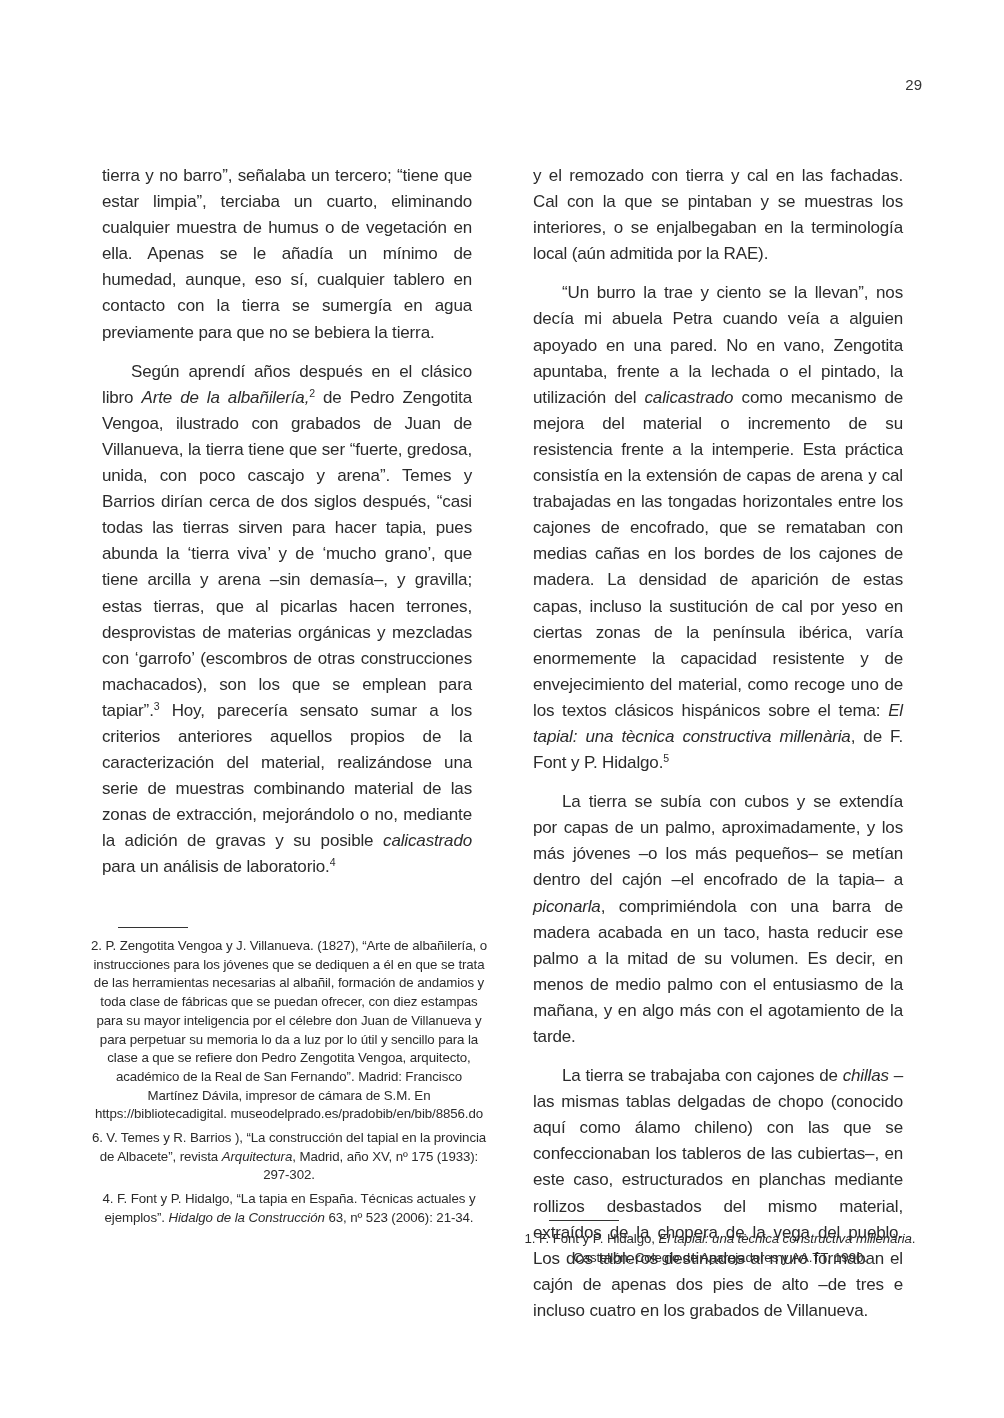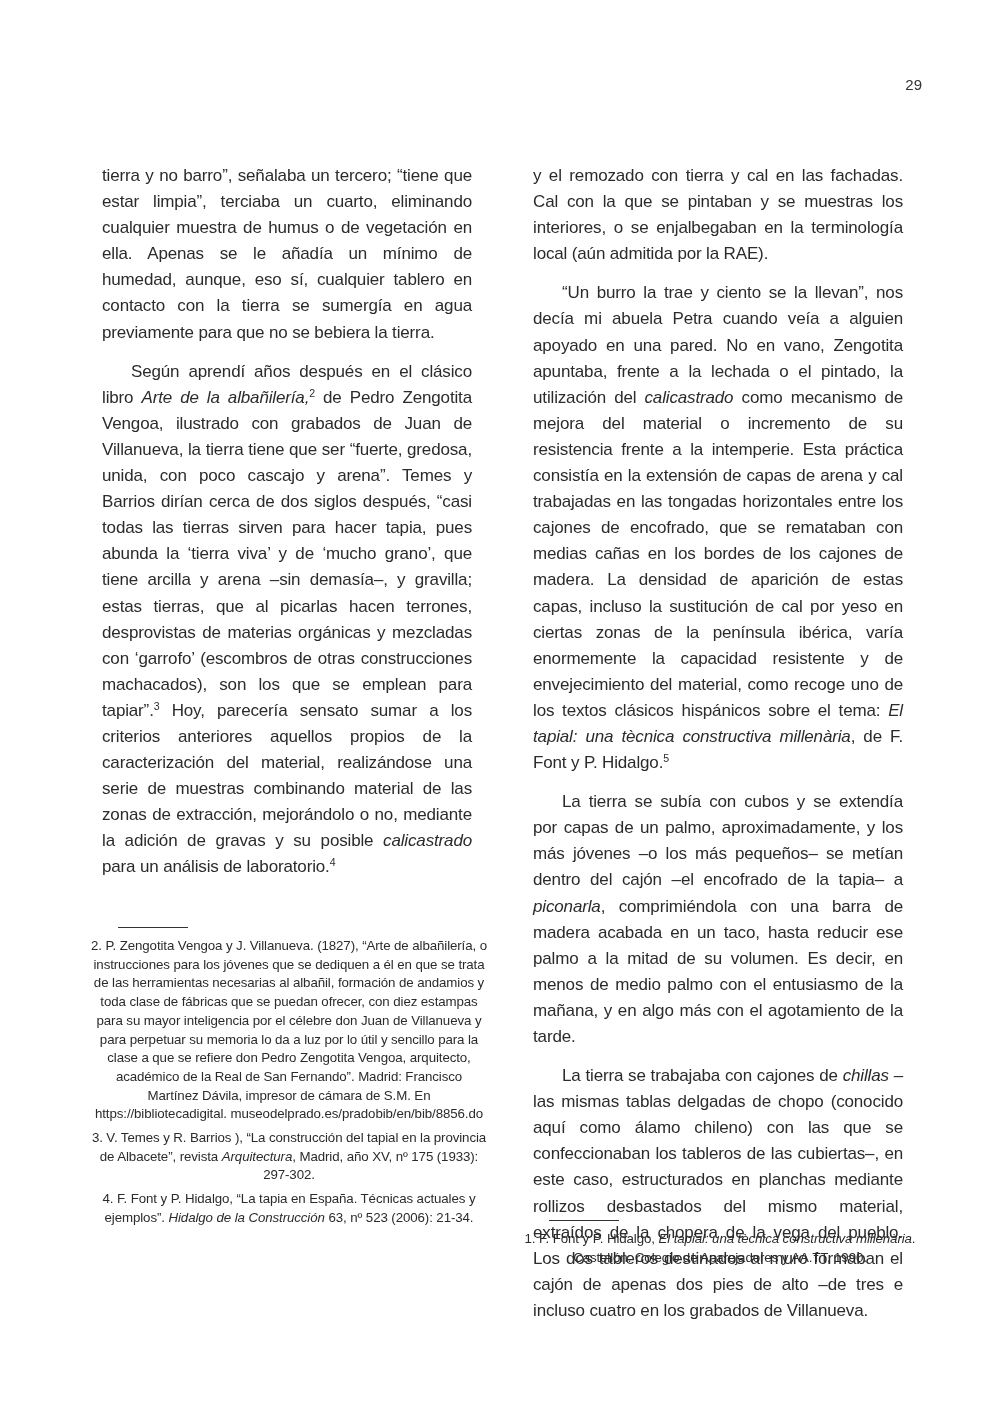--- a/index.html
+++ b/index.html
@@ -39,21 +39,21 @@
 <div class="page-number">29</div>
 
 <div class="column col-left">
   <p class="para">tierra y no barro”, señalaba un tercero; “tiene que estar limpia”, terciaba un cuarto, eliminando cualquier muestra de humus o de vegetación en ella. Apenas se le añadía un mínimo de humedad, aunque, eso sí, cualquier tablero en contacto con la tierra se sumergía en agua previamente para que no se bebiera la tierra.</p>
   <p class="para indent"><span>Según aprendí años después en el clásico libro </span><i>Arte de la albañilería,</i><sup>2</sup><span> de Pedro Zengotita Vengoa, ilustrado con grabados de Juan de Villanueva, la tierra tiene que ser “fuerte, gredosa, unida, con poco cascajo y arena”. Temes y Barrios dirían cerca de dos siglos después, “casi todas las tierras sirven para hacer tapia, pues abunda la ‘tierra viva’ y de ‘mucho grano’, que tiene arcilla y arena –sin demasía–, y gravilla; estas tierras, que al picarlas hacen terrones, desprovistas de materias orgánicas y mezcladas con ‘garrofo’ (escombros de otras construcciones machacados), son los que se emplean para tapiar”.</span><sup>3</sup><span> Hoy, parecería sensato sumar a los criterios anteriores aquellos propios de la caracterización del material, realizándose una serie de muestras combinando material de las zonas de extracción, mejorándolo o no, mediante la adición de gravas y su posible </span><i>calicastrado</i><span> para un análisis de laboratorio.</span><sup>4</sup></p>
 </div>
 
 <div class="fn-rule" style="left:118px; top:927px;"></div>
 <div class="footnotes" style="left:89px; top:937px;">
   <p class="fn">2. P. Zengotita Vengoa y J. Villanueva. (1827), “Arte de albañilería, o instrucciones para los jóvenes que se dediquen a él en que se trata de las herramientas necesarias al albañil, formación de andamios y toda clase de fábricas que se puedan ofrecer, con diez estampas para su mayor inteligencia por el célebre don Juan de Villanueva y para perpetuar su memoria lo da a luz por lo útil y sencillo para la clase a que se refiere don Pedro Zengotita Vengoa, arquitecto, académico de la Real de San Fernando”. Madrid: Francisco Martínez Dávila, impresor de cámara de S.M. En https://bibliotecadigital. museodelprado.es/pradobib/en/bib/8856.do</p>
-  <p class="fn"><span>3. V. Temes y R. Barrios ), “La construcción del tapial en la provincia de Albacete”, revista </span><i>Arquitectura</i><span>, Madrid, año XV, nº 175 (1933): 297-302.</span></p>
+  <p class="fn"><span>6. V. Temes y R. Barrios ), “La construcción del tapial en la provincia de Albacete”, revista </span><i>Arquitectura</i><span>, Madrid, año XV, nº 175 (1933): 297-302.</span></p>
   <p class="fn"><span>4. F. Font y P. Hidalgo, “La tapia en España. Técnicas actuales y ejemplos”. </span><i>Hidalgo de la Construcción</i><span> 63, nº 523 (2006): 21-34.</span></p>
 </div>
 
 <div class="column col-right">
   <p class="para">y el remozado con tierra y cal en las fachadas. Cal con la que se pintaban y se muestras los interiores, o se enjalbegaban en la terminología local (aún admitida por la RAE).</p>
   <p class="para indent"><span>“Un burro la trae y ciento se la llevan”, nos decía mi abuela Petra cuando veía a alguien apoyado en una pared. No en vano, Zengotita apuntaba, frente a la lechada o el pintado, la utilización del </span><i>calicastrado</i><span> como mecanismo de mejora del material o incremento de su resistencia frente a la intemperie. Esta práctica consistía en la extensión de capas de arena y cal trabajadas en las tongadas horizontales entre los cajones de encofrado, que se remataban con medias cañas en los bordes de los cajones de madera. La densidad de aparición de estas capas, incluso la sustitución de cal por yeso en ciertas zonas de la península ibérica, varía enormemente la capacidad resistente y de envejecimiento del material, como recoge uno de los textos clásicos hispánicos sobre el tema: </span><i>El tapial: una tècnica constructiva millenària</i><span>, de F. Font y P. Hidalgo.</span><sup>5</sup></p>
   <p class="para indent"><span>La tierra se subía con cubos y se extendía por capas de un palmo, aproximadamente, y los más jóvenes –o los más pequeños– se metían dentro del cajón –el encofrado de la tapia– a </span><i>piconarla</i><span>, comprimiéndola con una barra de madera acabada en un taco, hasta reducir ese palmo a la mitad de su volumen. Es decir, en menos de medio palmo con el entusiasmo de la mañana, y en algo más con el agotamiento de la tarde.</span></p>
   <p class="para indent"><span>La tierra se trabajaba con cajones de </span><i>chillas</i><span> –las mismas tablas delgadas de chopo (conocido aquí como álamo chileno) con las que se confecciona­ban los tableros de las cubiertas–, en este caso, estructurados en planchas mediante rollizos desbastados del mismo material, extraídos de la chopera de la vega del pueblo. Los dos tableros destinados al muro formaban el cajón de apenas dos pies de alto –de tres e incluso cuatro en los grabados de Villanueva.</span></p>
 </div>
 

